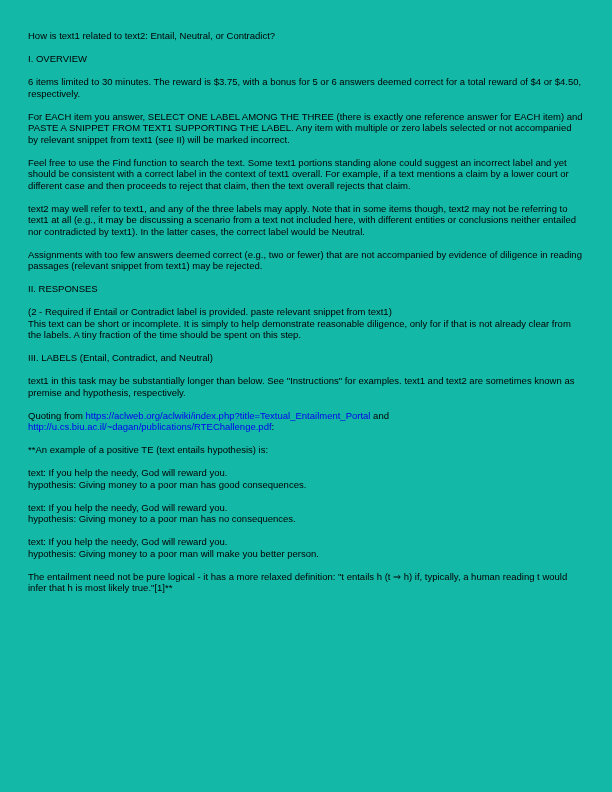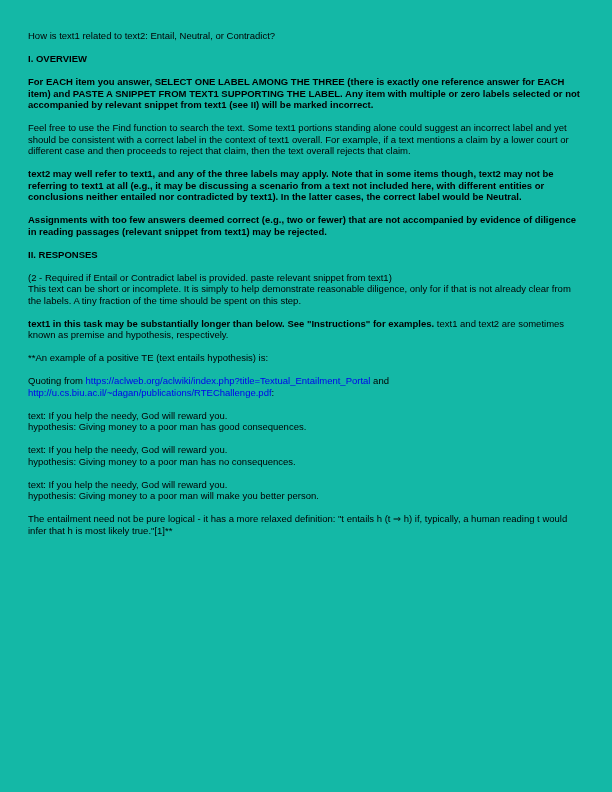--- a/index.html
+++ b/index.html
@@ -23,44 +23,46 @@
   }
   .para {
     margin: 0 0 11.5px 0;
     white-space: pre-wrap;
     word-wrap: break-word;
   }
   .para.space-before {
     margin-top: 11.5px;
   }
   .bold {
-    font-weight: bold;
+    font-weight: normal;
   }
   .link {
     color: #0000ee;
     cursor: pointer;
   }
 </style>
 </head>
 <body>
 
 <div class="page">
   <div>
       <p class="para"><span>How is text1 related to text2: Entail, Neutral, or Contradict?</span></p>
       <p class="para"><span class="bold">I. OVERVIEW</span></p>
+      <p class="para"><span>6 items limited to 30 minutes. The reward is $3.75, with a bonus for 5 or 6 answers deemed correct for a total reward of $4 or $4.50, respectively.</span></p>
       <p class="para"><span class="bold">For EACH item you answer, SELECT ONE LABEL AMONG THE THREE (there is exactly one reference answer for EACH item) and PASTE A SNIPPET FROM TEXT1 SUPPORTING THE LABEL. Any item with multiple or zero labels selected or not accompanied by relevant snippet from text1 (see II) will be marked incorrect.</span></p>
       <p class="para"><span>Feel free to use the Find function to search the text. Some text1 portions standing alone could suggest an incorrect label and yet should be consistent with a correct label in the context of text1 overall. For example, if a text mentions a claim by a lower court or different case and then proceeds to reject that claim, then the text overall rejects that claim.</span></p>
       <p class="para"><span class="bold">text2 may well refer to text1, and any of the three labels may apply. Note that in some items though, text2 may not be referring to text1 at all (e.g., it may be discussing a scenario from a text not included here, with different entities or conclusions neither entailed nor contradicted by text1). In the latter cases, the correct label would be Neutral.</span></p>
       <p class="para"><span class="bold">Assignments with too few answers deemed correct (e.g., two or fewer) that are not accompanied by evidence of diligence in reading passages (relevant snippet from text1) may be rejected.</span></p>
       <p class="para"><span class="bold">II. RESPONSES</span></p>
       <p class="para"><span>(2 - Required if Entail or Contradict label is provided. paste relevant snippet from text1)
 This text can be short or incomplete. It is simply to help demonstrate reasonable diligence, only for if that is not already clear from the labels. A tiny fraction of the time should be spent on this step.</span></p>
+      <p class="para space-before"><span class="bold">III. LABELS (Entail, Contradict, and Neutral)</span></p>
       <p class="para"><span class="bold">text1 in this task may be substantially longer than below. See "Instructions" for examples.</span><span> text1 and text2 are sometimes known as premise and hypothesis, respectively.</span></p>
+      <p class="para"><span>Quoting from </span><span class="link">https://aclweb.org/aclwiki/index.php?title=Textual_Entailment_Portal</span><span> and </span><span class="link">http://u.cs.biu.ac.il/~dagan/publications/RTEChallenge.pdf</span><span>:</span></p>
       <p class="para space-before"><span>**An example of a positive TE (text entails hypothesis) is:</span></p>
-      <p class="para"><span>Quoting from </span><span class="link">https://aclweb.org/aclwiki/index.php?title=Textual_Entailment_Portal</span><span> and </span><span class="link">http://u.cs.biu.ac.il/~dagan/publications/RTEChallenge.pdf</span><span>:</span></p>
       <p class="para"><span>text: If you help the needy, God will reward you.
 hypothesis: Giving money to a poor man has good consequences.</span></p>
       <p class="para"><span>text: If you help the needy, God will reward you.
 hypothesis: Giving money to a poor man has no consequences.</span></p>
       <p class="para"><span>text: If you help the needy, God will reward you.
 hypothesis: Giving money to a poor man will make you better person.</span></p>
       <p class="para"><span>The entailment need not be pure logical - it has a more relaxed definition: "t entails h (t ⇒ h) if, typically, a human reading t would infer that h is most likely true."[1]**</span></p>
     </div>
 </div>
 

